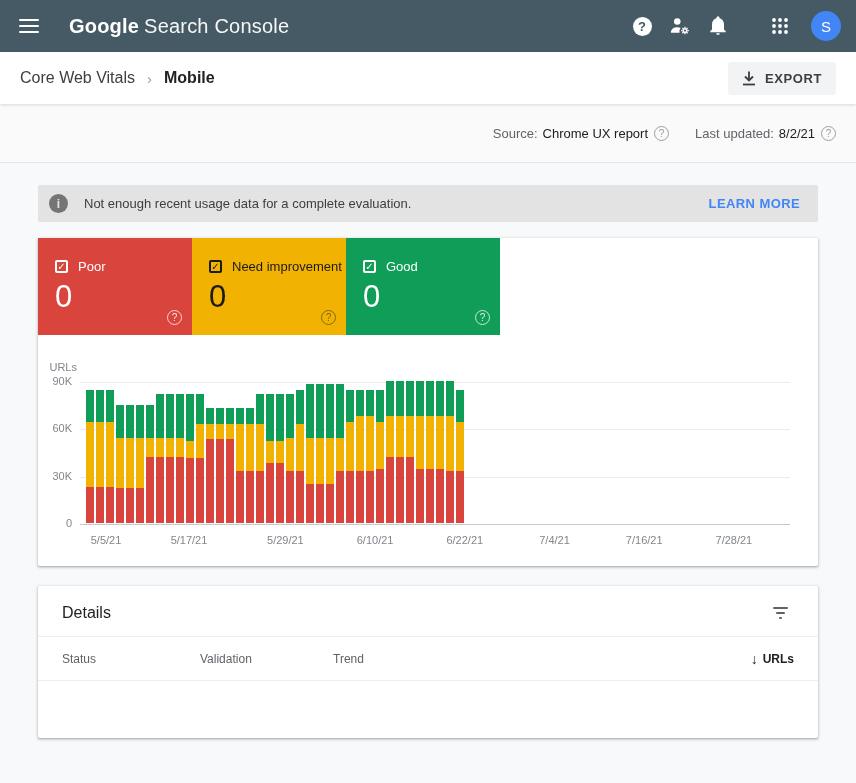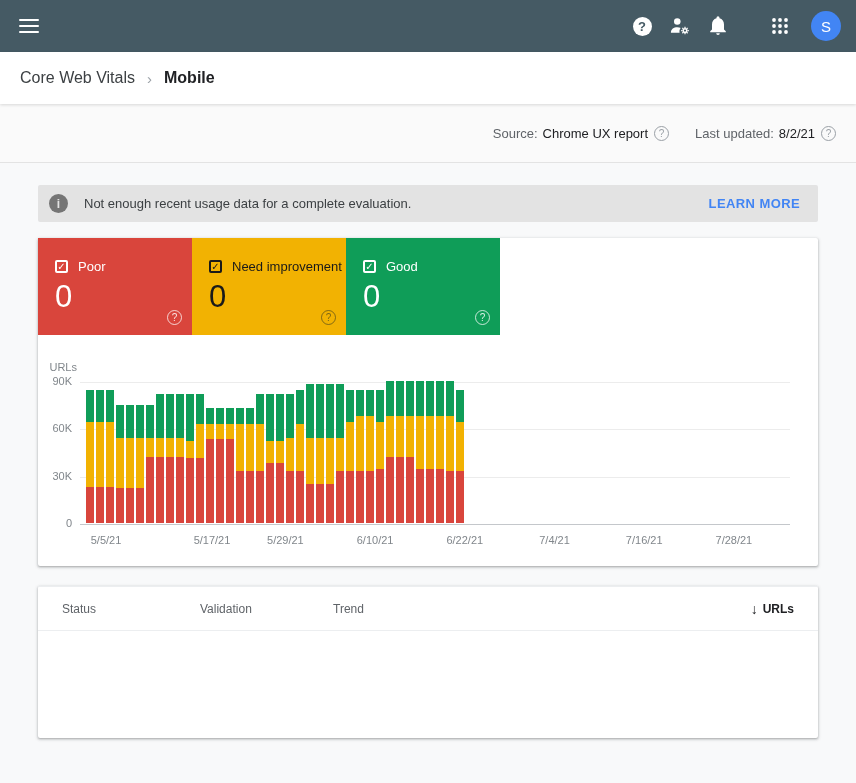--- a/index.html
+++ b/index.html
@@ -24,21 +24,21 @@
   .nav-right { margin-left: auto; display: flex; align-items: center; }
   .nav-icon-btn { width: 38px; height: 38px; display: flex; align-items: center; justify-content: center; cursor: pointer; }
   .help-circle-nav { width: 19px; height: 19px; border-radius: 50%; background: #fff; color: #455a64;
     font-size: 13px; font-weight: bold; display: flex; align-items: center; justify-content: center; }
   .apps-btn { margin-left: 24px; }
   .avatar { margin-left: 12px; width: 30px; height: 30px; border-radius: 50%; background: #4285f4;
     color: #fff; font-size: 15px; display: flex; align-items: center; justify-content: center; cursor: pointer; }
   
   .crumb-row {
     height: 52px; background: #fff; display: flex; align-items: center; padding: 0 20px;
-    box-shadow: 0 1px 3px rgba(0,0,0,.14); position: relative; z-index: 5;
+    box-shadow: 0 1px 3px rgba(0,0,0,.14); position: relative; z-index: 5; justify-content: center;
   }
   .crumb-root { font-size: 16px; color: #3c4043; cursor: pointer; }
   .crumb-sep { margin: 0 12px; color: #9aa0a6; font-size: 15px; }
   .crumb-current { font-size: 16px; font-weight: bold; color: #202124; }
   .export-btn {
     margin-left: auto; height: 33px; background: #f1f3f4; border: none; border-radius: 3px;
     display: flex; align-items: center; gap: 9px; padding: 0 14px; cursor: pointer;
     font-family: inherit; font-size: 13px; font-weight: bold; letter-spacing: .6px; color: #3c4043;
   }
   
@@ -118,20 +118,24 @@
 </style>
 </head>
 <body>
 
 <header class="navbar">
   <div class="hamburger">
     <span></span>
     <span></span>
     <span></span>
   </div>
+  <div class="logo">
+    <span class="g">Google</span>
+    <span class="rest">Search Console</span>
+  </div>
   <div class="nav-right">
     <div class="nav-icon-btn">
       <span class="help-circle-nav">?</span>
     </div>
     <div class="nav-icon-btn">
       <svg width="22" height="20" viewBox="0 0 24 22">
         <circle cx="9" cy="6" r="3.6" fill="#fff"></circle>
         <path d="M2 18.5c0-4 3.2-6 7-6 1.4 0 2.7.3 3.8.8-1 1.1-1.5 2.5-1.4 4 0 .4.1.8.2 1.2H2z" fill="#fff"></path>
         <circle cx="17.5" cy="16" r="2" fill="none" stroke="#fff" stroke-width="1.6"></circle>
         <g stroke="#fff" stroke-width="1.4">
@@ -167,20 +171,30 @@
       </svg>
     </div>
     <div class="avatar">S</div>
   </div>
 </header>
 
 <div class="crumb-row">
   <span class="crumb-root">Core Web Vitals</span>
   <span class="crumb-sep">›</span>
   <span class="crumb-current">Mobile</span>
+  <button class="export-btn">
+    <svg width="14" height="15" viewBox="0 0 14 15">
+      <g stroke="#3c4043" stroke-width="1.8" fill="none">
+        <line x1="7" y1="0.5" x2="7" y2="9"></line>
+        <polyline points="3,5.5 7,9.5 11,5.5"></polyline>
+        <line x1="1" y1="13.5" x2="13" y2="13.5"></line>
+      </g>
+    </svg>
+    <span>EXPORT</span>
+  </button>
 </div>
 
 <div class="meta-row">
   <span>Source:</span>
   <span class="meta-strong">Chrome UX report</span>
   <span class="q-circle">?</span>
   <span class="meta-gap"></span>
   <span>Last updated:</span>
   <span class="meta-strong">8/2/21</span>
   <span class="q-circle">?</span>
@@ -415,31 +429,39 @@
           <div class="seg" style="height: 52.0667px; background: rgb(217, 69, 60);"></div>
           <div class="seg" style="height: 48.9111px; background: rgb(242, 178, 2);"></div>
           <div class="seg" style="height: 31.5556px; background: rgb(15, 157, 88);"></div>
         </div>
       </div>
   <div class="ytick" style="top: 40px;">90K</div>
       <div class="ytick" style="top: 87.3333px;">60K</div>
       <div class="ytick" style="top: 134.667px;">30K</div>
       <div class="ytick" style="top: 182px;">0</div>
       <div class="xtick" style="left: 68px;">5/5/21</div>
-      <div class="xtick" style="left: 174px;">5/17/21</div>
+      <div class="xtick" style="left: 151px;">5/17/21</div>
       <div class="xtick" style="left: 247.4px;">5/29/21</div>
       <div class="xtick" style="left: 337.1px;">6/10/21</div>
       <div class="xtick" style="left: 426.8px;">6/22/21</div>
       <div class="xtick" style="left: 516.5px;">7/4/21</div>
       <div class="xtick" style="left: 606.2px;">7/16/21</div>
       <div class="xtick" style="left: 695.9px;">7/28/21</div>
     </div>
 </section>
 
 <section class="card details-card">
+  <div class="details-head">
+    <span class="details-title">Details</span>
+    <div class="filter-icon">
+      <span class="f1"></span>
+      <span class="f2"></span>
+      <span class="f3"></span>
+    </div>
+  </div>
   <div class="cols-row">
     <span class="col-status">Status</span>
     <span class="col-validation">Validation</span>
     <span class="col-trend">Trend</span>
     <span class="col-urls">
       <span class="sort-arrow">↓</span>
       <span>URLs</span>
     </span>
   </div>
 </section>

